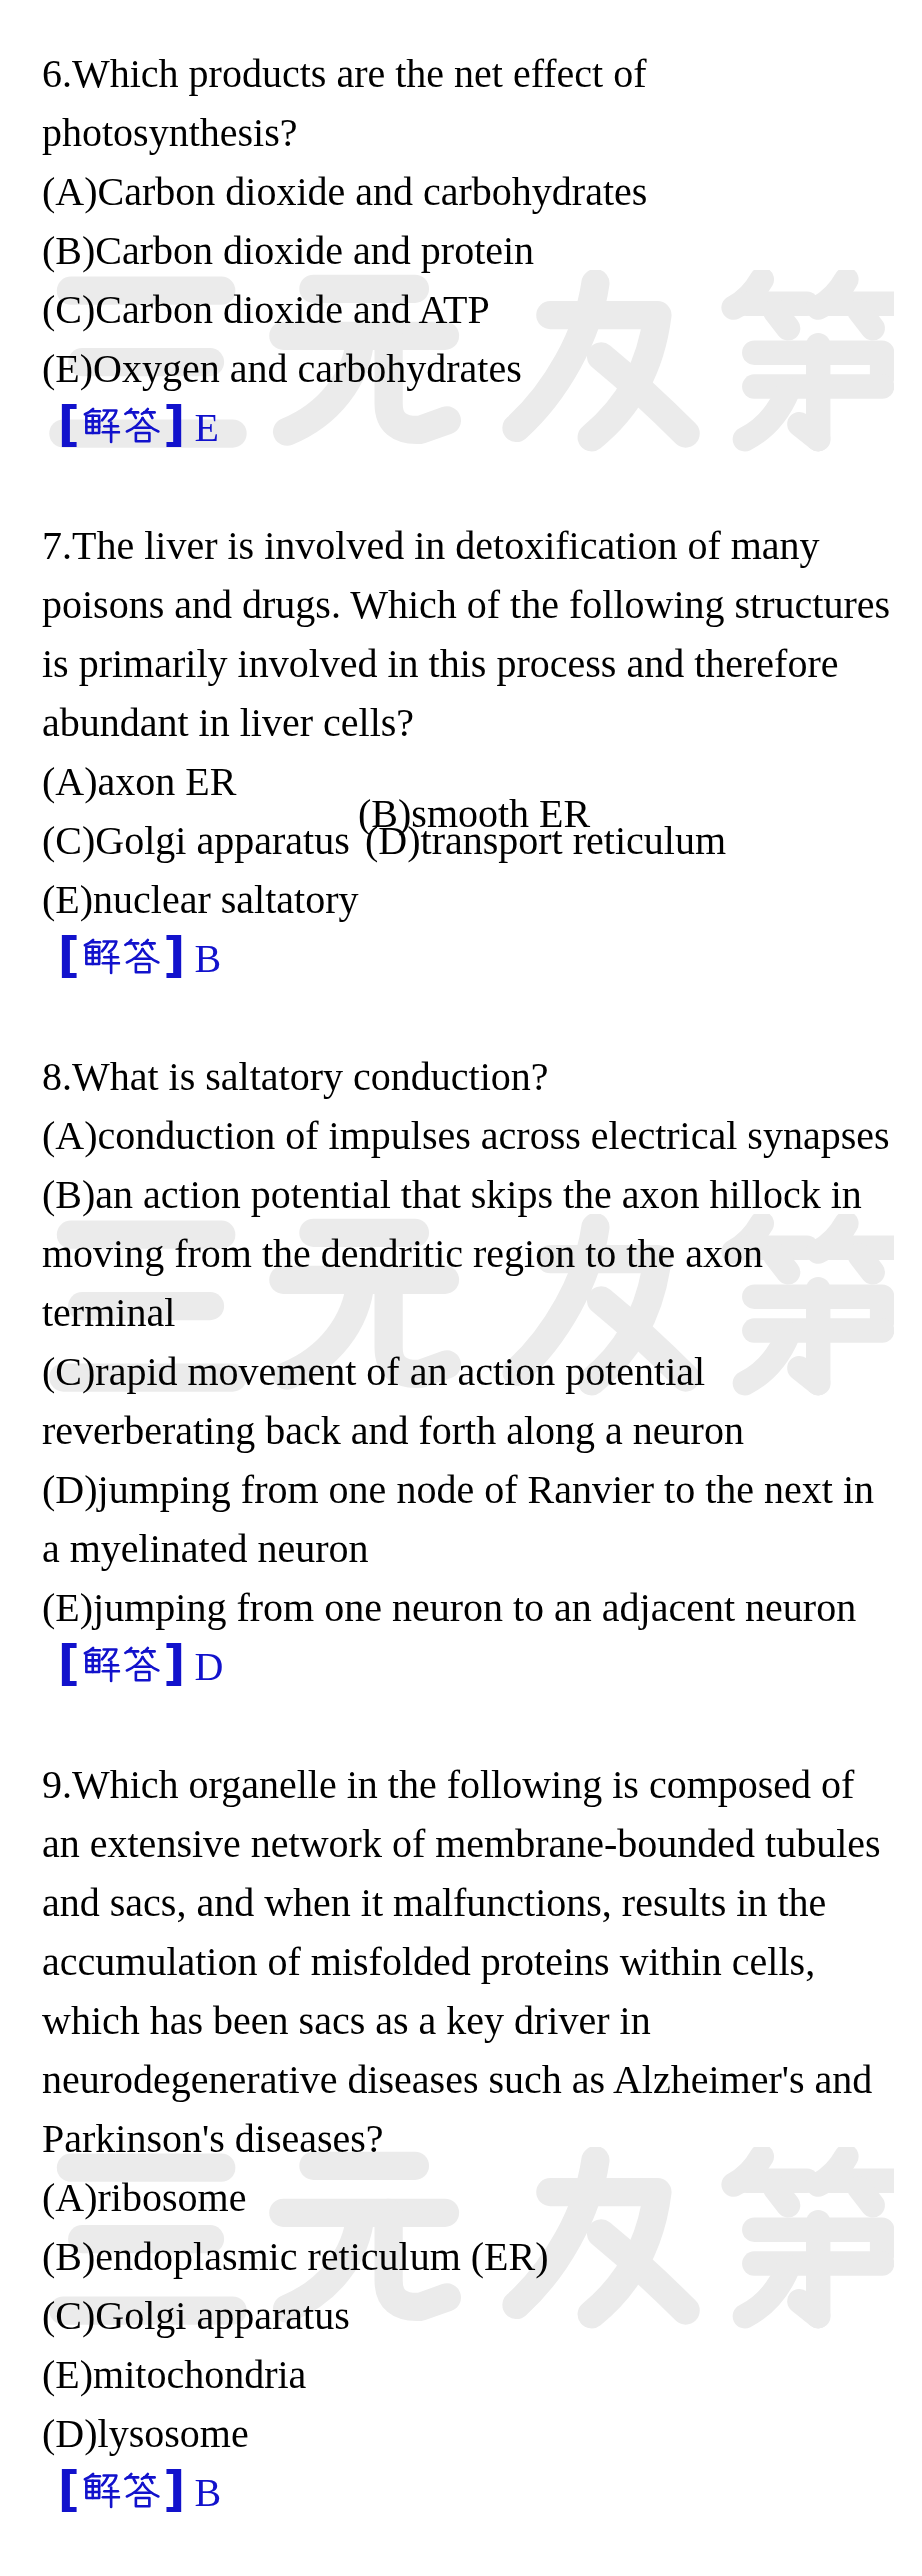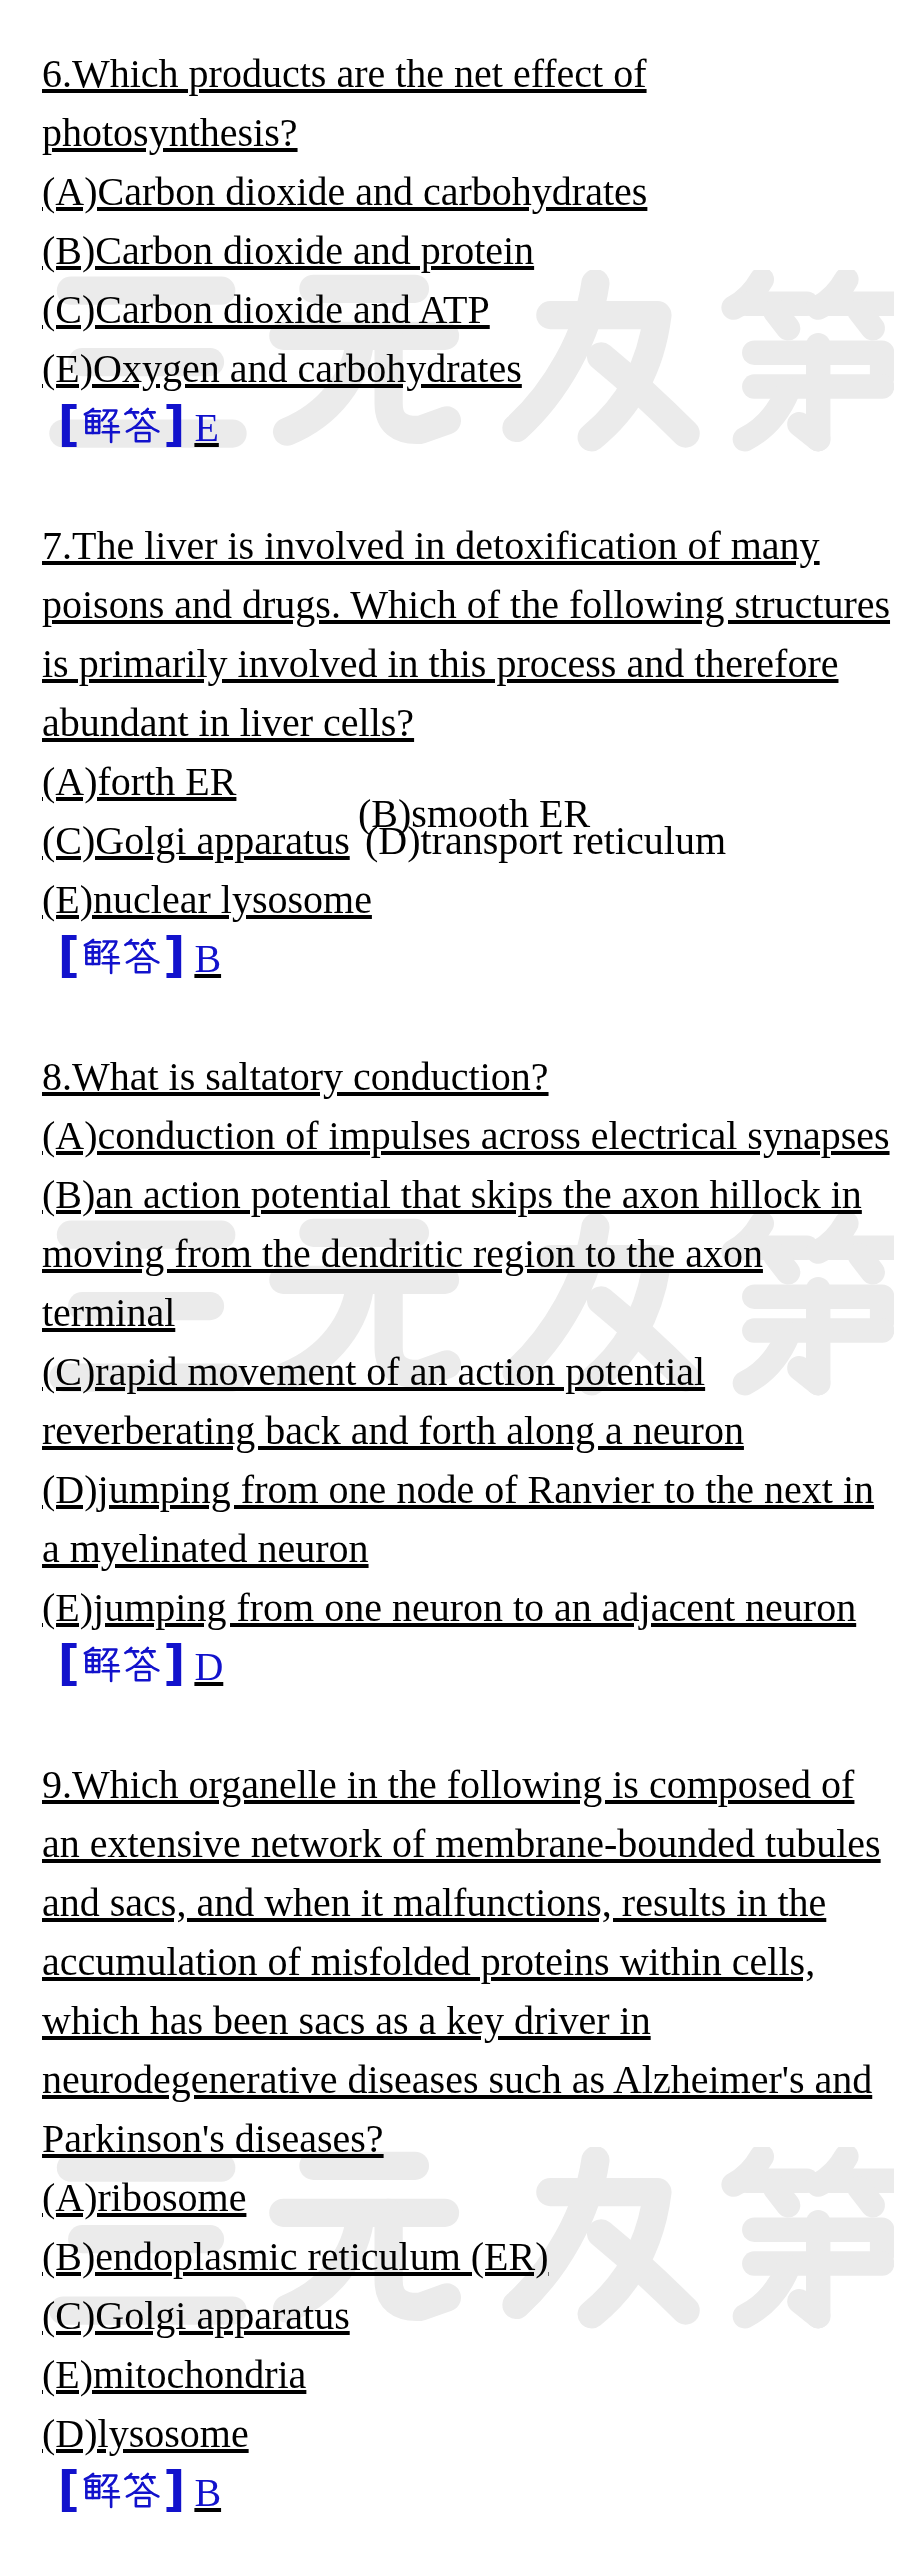--- a/index.html
+++ b/index.html
@@ -16,21 +16,21 @@
   }
   .defs-svg{position:absolute;width:0;height:0;overflow:hidden;}
   .watermark{
     position:absolute;left:28px;width:866px;height:188px;
     z-index:0;color:var(--wm);pointer-events:none;
   }
   #wm-1{top:270px}
   #wm-2{top:1214px}
   #wm-3{top:2147px}
   #doc{position:absolute;left:42px;top:44px;width:880px;z-index:1;}
-  .question-block{margin:0 0 59px 0;text-decoration:underline;}
+  .question-block{margin:0 0 59px 0;}
   .line{
     position:relative;height:var(--line-h);line-height:var(--line-h);
     font-size:40px;white-space:nowrap;color:var(--ink);
   }
   .seg{display:inline;}
   .seg-abs{position:absolute;top:0;}
   .answer-line{padding-left:17px;color:var(--blue);}
   .answer-label{vertical-align:-6.6px;color:var(--blue);}
   .answer-letter{margin-left:9.4px;font-size:40px;color:var(--blue);}
 </style>
@@ -147,23 +147,23 @@
           <use href="#kanji-jie" x="25" y="4" width="40" height="40"></use>
           <use href="#kanji-da" x="69" y="4" width="40" height="40"></use>
           <use href="#rb" x="113" y="1" width="20" height="46"></use>
         </svg><span class="answer-letter">E</span></div>
     </div>
     <div class="question-block">
       <div class="line"><span class="seg">7.The liver is involved in detoxification of many</span></div>
       <div class="line"><span class="seg">poisons and drugs. Which of the following structures</span></div>
       <div class="line"><span class="seg">is primarily involved in this process and therefore</span></div>
       <div class="line"><span class="seg">abundant in liver cells?</span></div>
-      <div class="line"><span class="seg">(A)forth ER</span><span class="seg seg-abs" style="left: 316px; margin-top: 32px;">(B)smooth ER</span></div>
+      <div class="line"><span class="seg">(A)axon ER</span><span class="seg seg-abs" style="left: 316px; margin-top: 32px;">(B)smooth ER</span></div>
       <div class="line"><span class="seg">(C)Golgi apparatus</span><span class="seg seg-abs" style="left: 323px;">(D)transport reticulum</span></div>
-      <div class="line"><span class="seg">(E)nuclear lysosome</span></div>
+      <div class="line"><span class="seg">(E)nuclear saltatory</span></div>
       <div class="line answer-line"><svg class="answer-label" width="126" height="45" viewBox="0 0 134 48" role="img" aria-label="【解答】">
           <use href="#lb" x="0" y="1" width="20" height="46"></use>
           <use href="#kanji-jie" x="25" y="4" width="40" height="40"></use>
           <use href="#kanji-da" x="69" y="4" width="40" height="40"></use>
           <use href="#rb" x="113" y="1" width="20" height="46"></use>
         </svg><span class="answer-letter">B</span></div>
     </div>
     <div class="question-block">
       <div class="line"><span class="seg">8.What is saltatory conduction?</span></div>
       <div class="line"><span class="seg">(A)conduction of impulses across electrical synapses</span></div>

